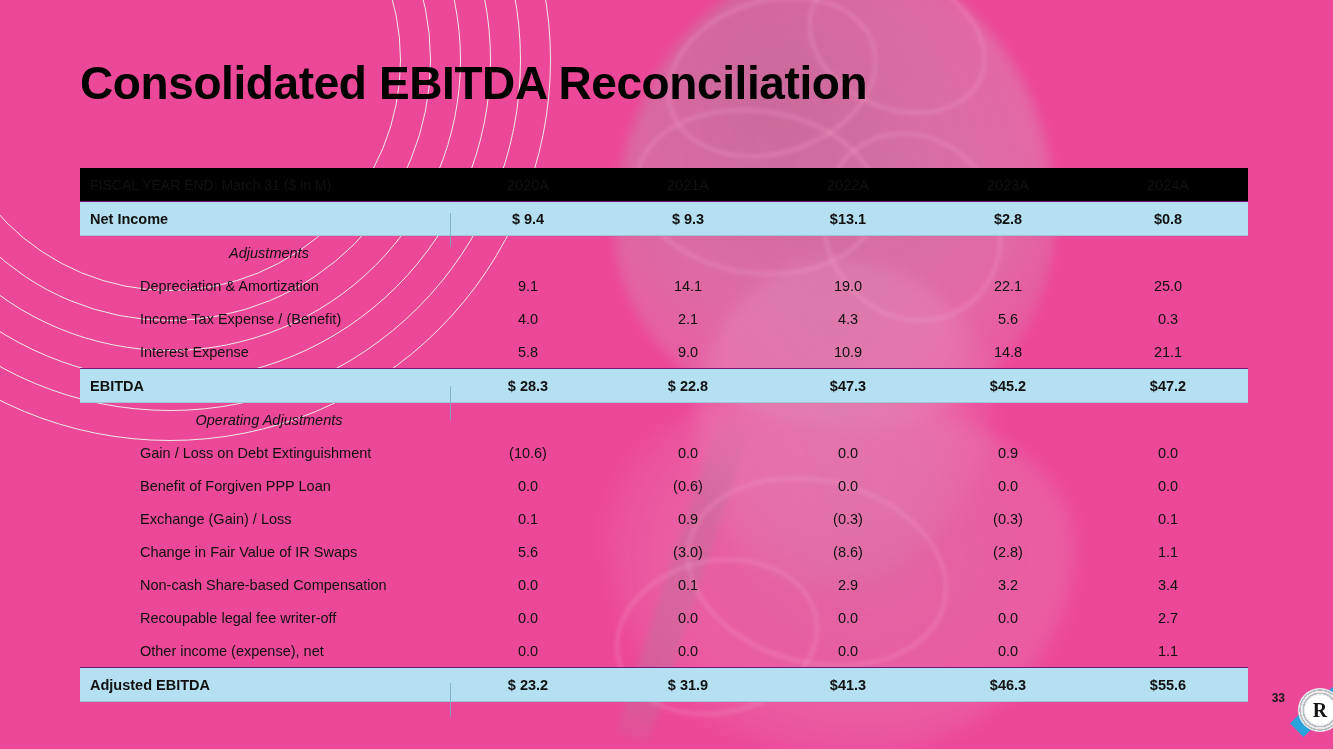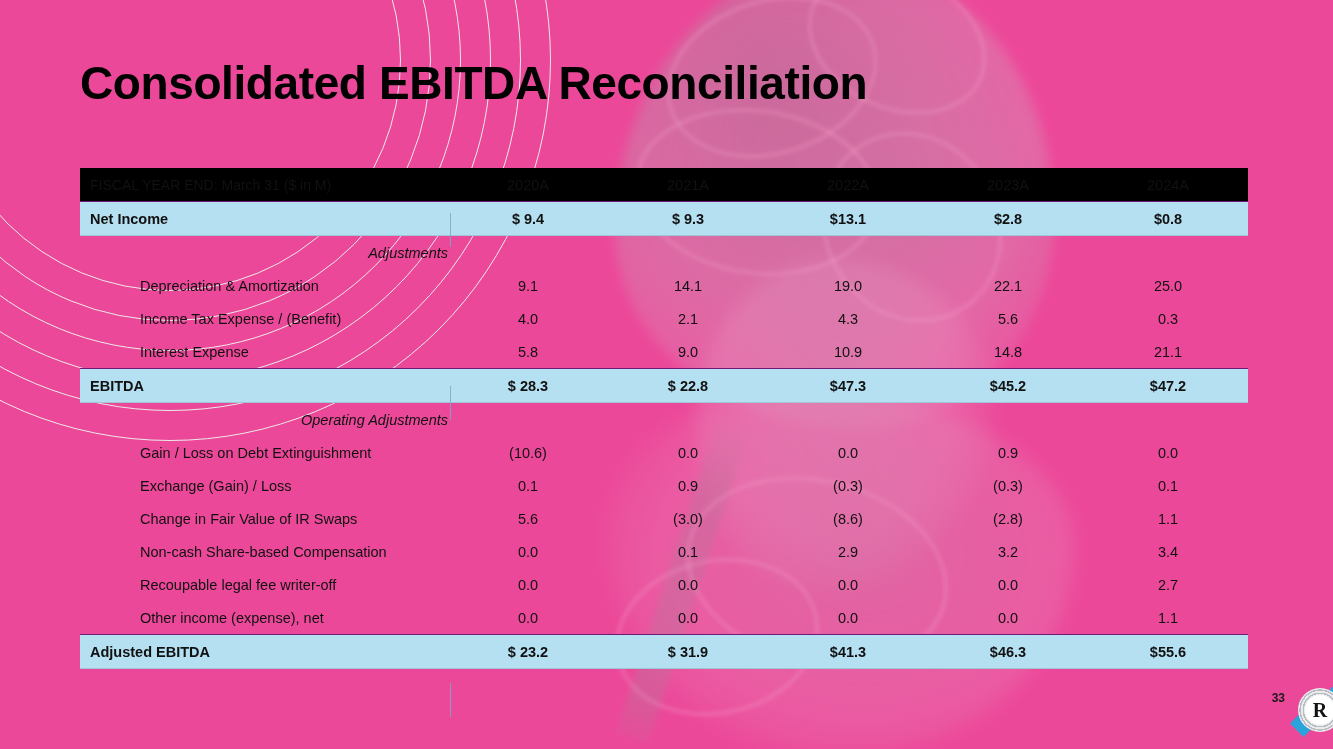--- a/index.html
+++ b/index.html
@@ -147,21 +147,21 @@
     border-top: 1px solid #701a75;
     border-bottom: 1px solid #9fc6d6;
   }
   tr.hl td.col-label {
     text-align: left;
     padding-left: 10px;
   }
 
   
   tr.section td.col-label {
-    text-align: right;
+    text-align: center;
     padding-left: 10px;
     font-style: italic;
     font-size: 14.5px;
   }
   tr.section td { background: transparent; }
 
   
   tr.detail td.col-label {
     text-align: left;
     padding-left: 60px;
@@ -342,20 +342,28 @@
 
       <tr class="detail">
         <td class="col-label">Gain / Loss on Debt Extinguishment</td>
         <td>(10.6)</td>
         <td>0.0</td>
         <td>0.0</td>
         <td>0.9</td>
         <td>0.0</td>
       </tr>
 
+      <tr class="detail">
+        <td class="col-label">Benefit of Forgiven PPP Loan</td>
+        <td>0.0</td>
+        <td>(0.6)</td>
+        <td>0.0</td>
+        <td>0.0</td>
+        <td>0.0</td>
+      </tr>
 
       <tr class="detail">
         <td class="col-label">Exchange (Gain) / Loss</td>
         <td>0.1</td>
         <td>0.9</td>
         <td>(0.3)</td>
         <td>(0.3)</td>
         <td>0.1</td>
       </tr>
 

